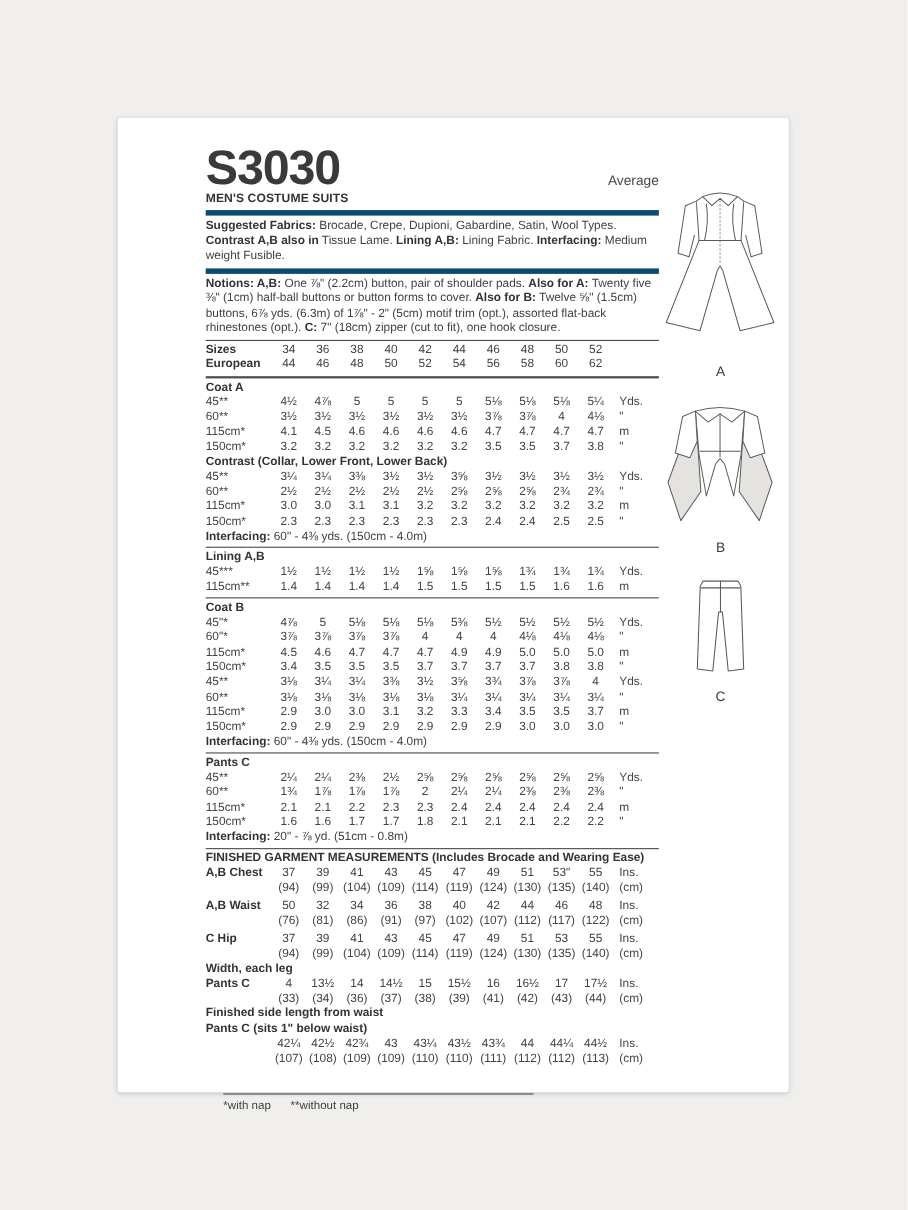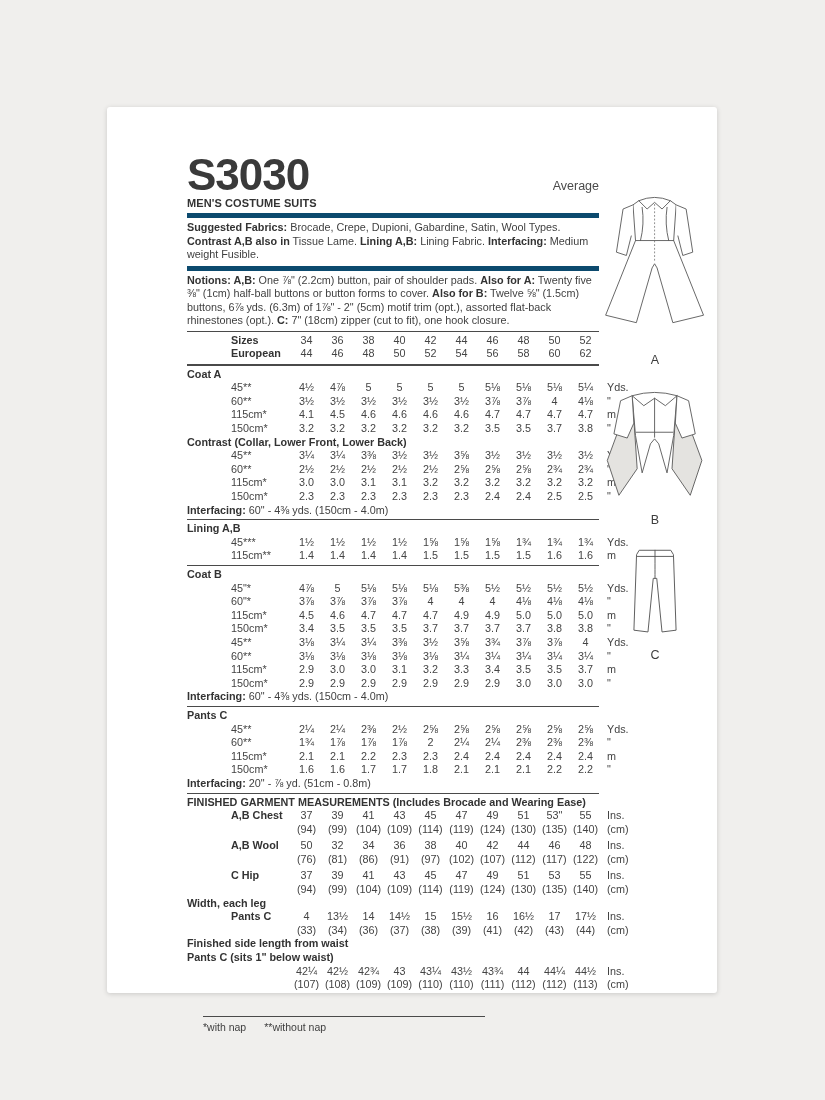--- a/index.html
+++ b/index.html
@@ -11,40 +11,40 @@
     position:relative;
     overflow:hidden;
   }
   .page{
     position:absolute;left:107px;top:107px;
     width:610px;height:886px;
     background:#ffffff;
     border-radius:3px;
     box-shadow:0 1px 5px rgba(0,0,0,0.16);
     box-sizing:border-box;
-    padding:46px 10px 0 80px;
+    padding:24px 10px 0 80px;
   }
   .content{display:flex;}
   .main{width:412px;flex:0 0 412px;}
   .side{flex:1;display:flex;flex-direction:column;align-items:center;padding-top:36px;}
   .hdr{display:flex;align-items:flex-end;justify-content:space-between;}
   .code{font-size:44px;font-weight:bold;letter-spacing:-1px;color:#3a3a3a;line-height:1;margin:0;}
   .avg{font-size:12.5px;color:#4a4a4a;margin-bottom:4px;}
   .doc-title{font-size:11px;font-weight:bold;letter-spacing:0.1px;color:#333;}
   .para{font-size:10.8px;line-height:13.5px;color:#3f3f3f;border-top:5px solid #0c4a6e;margin-top:4px;padding-top:3px;}
   .para b{color:#333;}
   
   #yardage-table{margin-top:2px;font-size:10.8px;color:#444;}
   .rule{border-top:1px solid #4a4a4a;margin:2px 0;}
   .rule.w2{border-top-width:2px;margin:3px 0 2px 0;}
   .trow{line-height:13.6px;}
   .trow.section{font-weight:bold;color:#333;}
   .trow.note{color:#3f3f3f;border-bottom:1px solid #4a4a4a;padding-bottom:2px;margin-bottom:2px;}
   .trow.note b{color:#333;}
-  .trow.grid{display:grid;grid-template-columns:60px repeat(10,31px) 42px;align-items:baseline;margin-left:44px;}
+  .trow.grid{display:grid;grid-template-columns:60px repeat(10,31px) 42px;align-items:baseline;}
   .trow.grid.sp{margin-top:3px;}
   .lab{text-align:left;white-space:nowrap;}
   .lab.b{font-weight:bold;color:#333;}
   .val{text-align:center;white-space:nowrap;}
   .unit{text-align:left;padding-left:6px;white-space:nowrap;}
   .footer-note{margin-top:24px;width:282px;border-top:1px solid #4a4a4a;padding-top:4px;font-size:10.5px;color:#3f3f3f;margin-left:16px;}
   .footer-note span{margin-right:18px;}
   
   figure{margin:0 0 18px 0;text-align:center;}
   figcaption{font-size:12.5px;color:#3d3d3d;margin-top:2px;}
@@ -439,21 +439,21 @@
             <div class="val">(109)</div>
             <div class="val">(114)</div>
             <div class="val">(119)</div>
             <div class="val">(124)</div>
             <div class="val">(130)</div>
             <div class="val">(135)</div>
             <div class="val">(140)</div>
             <div class="unit">(cm)</div>
           </div>
           <div class="trow grid sp">
-            <div class="lab b">A,B Wool</div>
+            <div class="lab b">A,B Waist</div>
             <div class="val">50</div>
             <div class="val">32</div>
             <div class="val">34</div>
             <div class="val">36</div>
             <div class="val">38</div>
             <div class="val">40</div>
             <div class="val">42</div>
             <div class="val">44</div>
             <div class="val">46</div>
             <div class="val">48</div>

